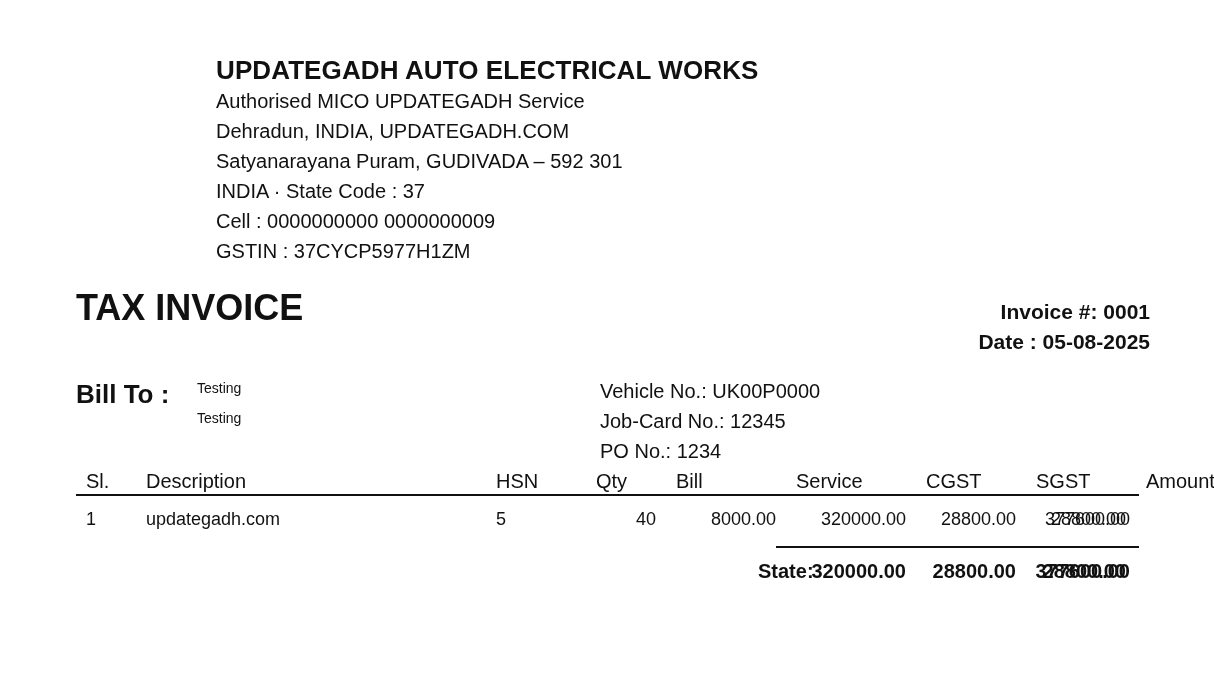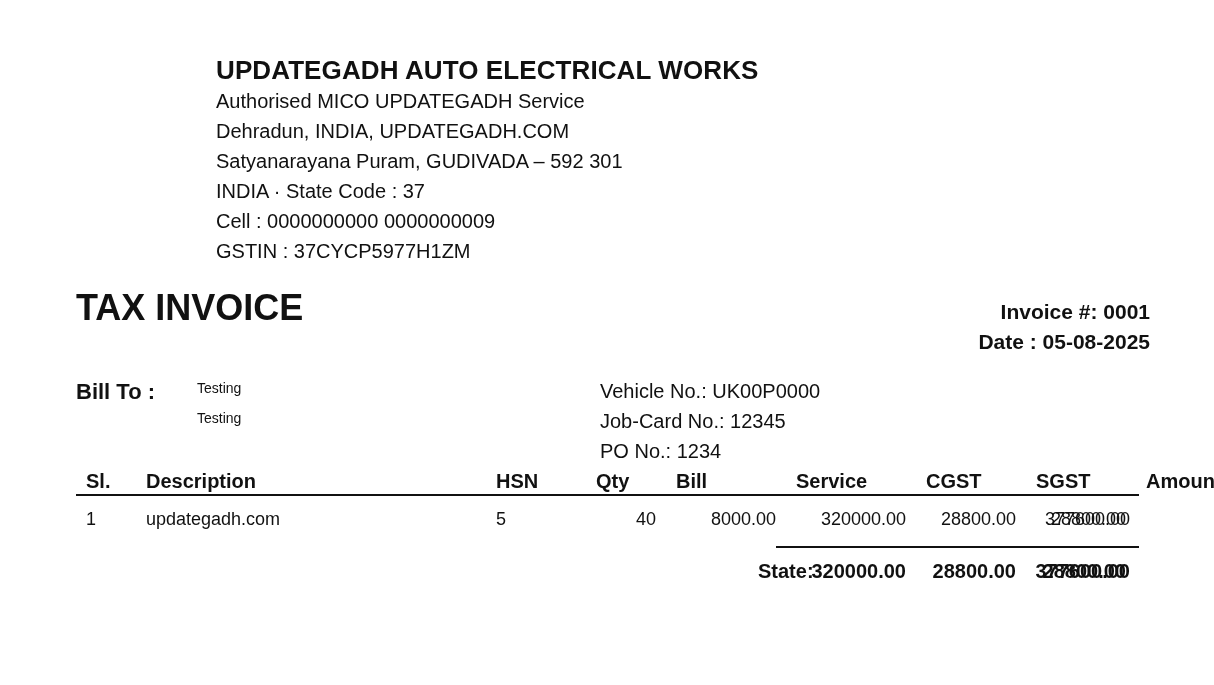--- a/index.html
+++ b/index.html
@@ -33,35 +33,35 @@
       font-size: 36px; font-weight: bold;
     }
     .meta-right {
       right: 64px;
       font-size: 21px; font-weight: bold; text-align: right;
     }
 
     
     .bill-label {
       left: 76px; top: 379px;
-      font-size: 22px; font-weight: bold;
+      font-size: 26px; font-weight: bold;
     }
     .bill-line {
       left: 197px;
       font-size: 14px;
     }
     .ref-line {
       left: 600px;
       font-size: 20px;
     }
 
     
     .th {
       top: 470px;
-      font-size: 20px; font-weight: bold; text-align: right;
+      font-size: 20px; font-weight: normal; text-align: right;
     }
     .td {
       top: 509px;
       font-size: 18px;
     }
     .tr-right { text-align: right; }
     .rule {
       position: absolute;
       background: #111111;
       height: 2px;

